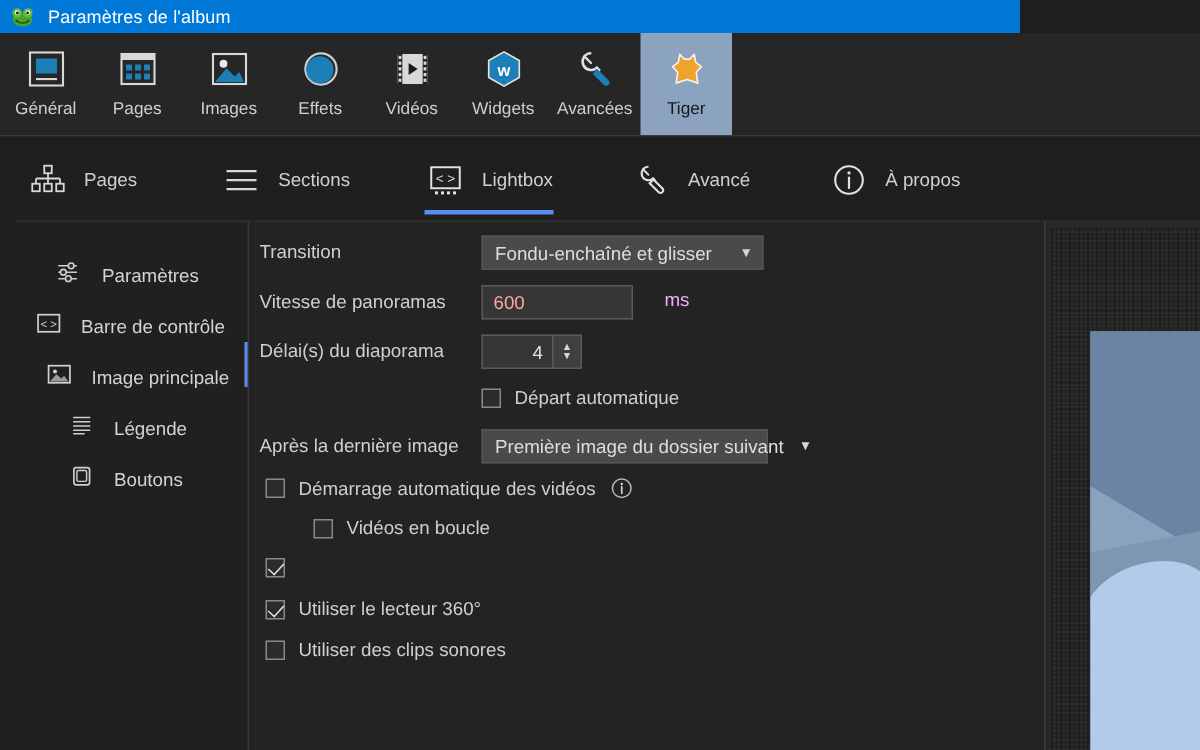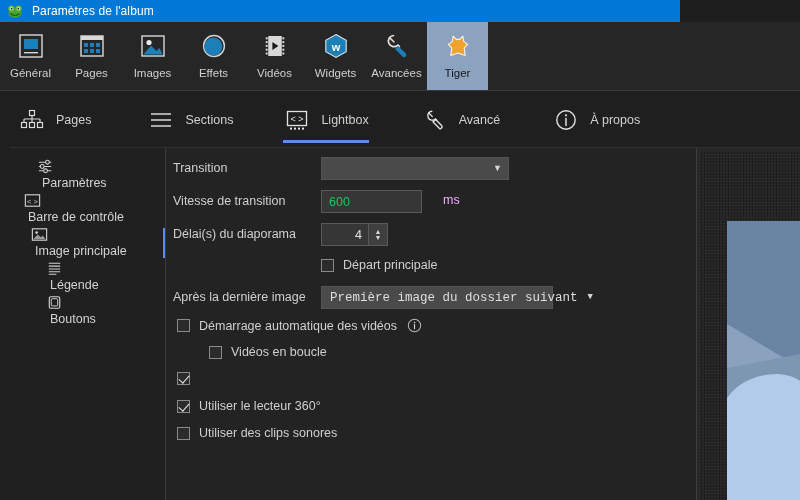--- a/index.html
+++ b/index.html
@@ -57,21 +57,21 @@
   .subtabs-sep {
     position: absolute; left: 10px; top: 147px; width: 790px; height: 1px; background: #303030;
   }
 
   
   .leftnav {
     position: absolute; left: 0; top: 148px; width: 165px; height: 352px;
     background: #202020;
   }
   .nav-item {
-    height: 34px; display: flex; align-items: flex-start; position: relative; cursor: default; flex-direction: column;
+    height: 34px; display: flex; align-items: flex-end; position: relative; cursor: default;
   }
   .nav-item .n-ico { width: 26px; display: flex; align-items: center; justify-content: center; }
   .nav-item .n-lab { font-size: 12.5px; color: #d3d3d3; margin-left: 9px; white-space: nowrap; }
   .nav-item.sel .n-marker {
     position: absolute; right: -2px; top: 3px; width: 4px; height: 30px; background: #5b8def;
   }
   .nav-divider {
     position: absolute; left: 165px; top: 148px; width: 1px; height: 352px; background: #3a3a3a;
   }
 
@@ -89,21 +89,21 @@
   }
   .select .sv { font-size: 12.5px; color: #dedede; white-space: nowrap; }
   .select .caret {
     margin-left: auto; padding-left: 10px; font-size: 9px; color: #d6d6d6; line-height: 1;
   }
 
   .textinput {
     height: 23px; background: #363636; border: 1px solid #5a5a5a;
     display: flex; align-items: center; padding: 0 7px; cursor: text;
   }
-  .textinput .tv { font-size: 12.5px; color: #22c55e; }
+  .textinput .tv { font-size: 12.5px; color: #fca5a5; }
 
   .spin { display: flex; height: 23px; }
   .spin .sbox {
     width: 47px; background: #363636; border: 1px solid #5a5a5a; border-right: none;
     display: flex; align-items: center; justify-content: flex-end; padding-right: 6px;
   }
   .spin .sbox .tv { font-size: 12.5px; color: #e2e2e2; }
   .spin .sbtns {
     width: 20px; background: #3f3f3f; border: 1px solid #5a5a5a;
     display: flex; flex-direction: column; align-items: center; justify-content: center;
@@ -411,25 +411,26 @@
     </div>
   </div>
   <div class="nav-divider"></div>
 
   <div class="main">
 
     <div class="row" style="left:7px; top:13px;">
       <span class="lbl">Transition</span>
     </div>
     <div class="select" style="position:absolute; left:155px; top:9px; width:188px;">
+      <span class="sv">Fondu-enchaîné et glisser</span>
       <span class="caret">▼</span>
     </div>
 
     <div class="row" style="left:7px; top:46px;">
-      <span class="lbl">Vitesse de transition</span>
+      <span class="lbl">Vitesse de panoramas</span>
     </div>
     <div class="textinput" style="position:absolute; left:155px; top:42px; width:101px;">
       <span class="tv">600</span>
     </div>
     <span class="unit" style="position:absolute; left:266px; top:45px;">ms</span>
 
     <div class="row" style="left:7px; top:79px;">
       <span class="lbl">Délai(s) du diaporama</span>
     </div>
     <div class="spin" style="position:absolute; left:155px; top:75px;">
@@ -437,27 +438,27 @@
         <span class="tv">4</span>
       </div>
       <div class="sbtns">
         <span>▲</span>
         <span>▼</span>
       </div>
     </div>
 
     <div class="chkrow" style="left:155px; top:110px;">
       <span class="chk"></span>
-      <span class="clab">Départ principale</span>
+      <span class="clab">Départ automatique</span>
     </div>
 
     <div class="row" style="left:7px; top:142px;">
       <span class="lbl">Après la dernière image</span>
     </div>
-    <div class="select" style="position:absolute; left:155px; top:138px; width:232px;font-family:Liberation Mono, monospace;">
+    <div class="select" style="position:absolute; left:155px; top:138px; width:191px;">
       <span class="sv">Première image du dossier suivant</span>
       <span class="caret">▼</span>
     </div>
 
     <div class="chkrow" style="left:11px; top:170px;">
       <span class="chk"></span>
       <span class="clab">Démarrage automatique des vidéos</span>
       <span class="info-ico">
         <svg width="15" height="15" viewBox="0 0 16 16">
           <circle cx="8" cy="8" r="6.6" fill="none" stroke="#b6b6b6" stroke-width="1.1"></circle>

